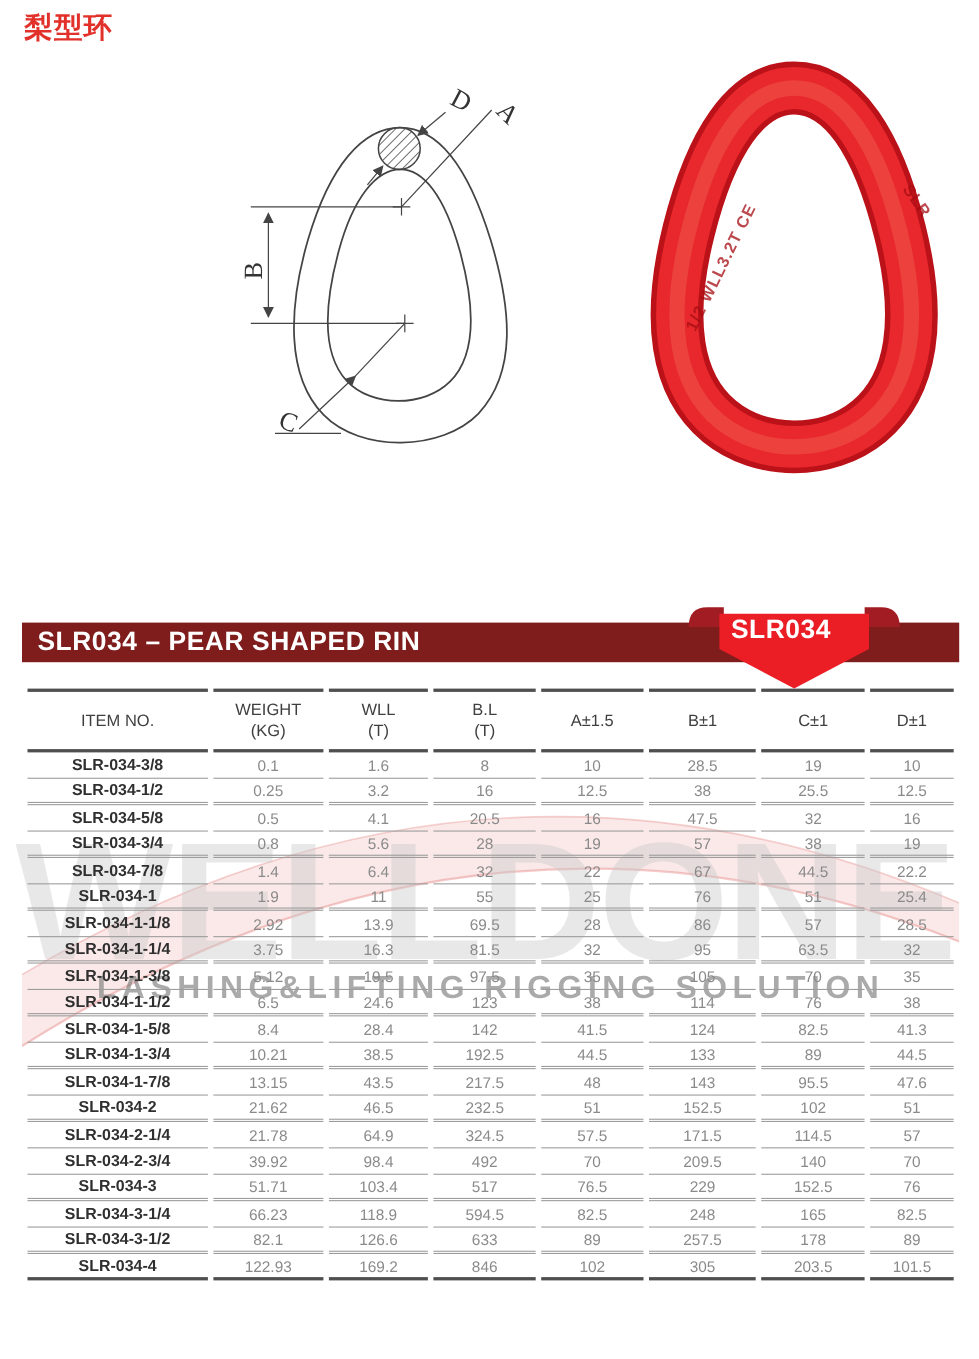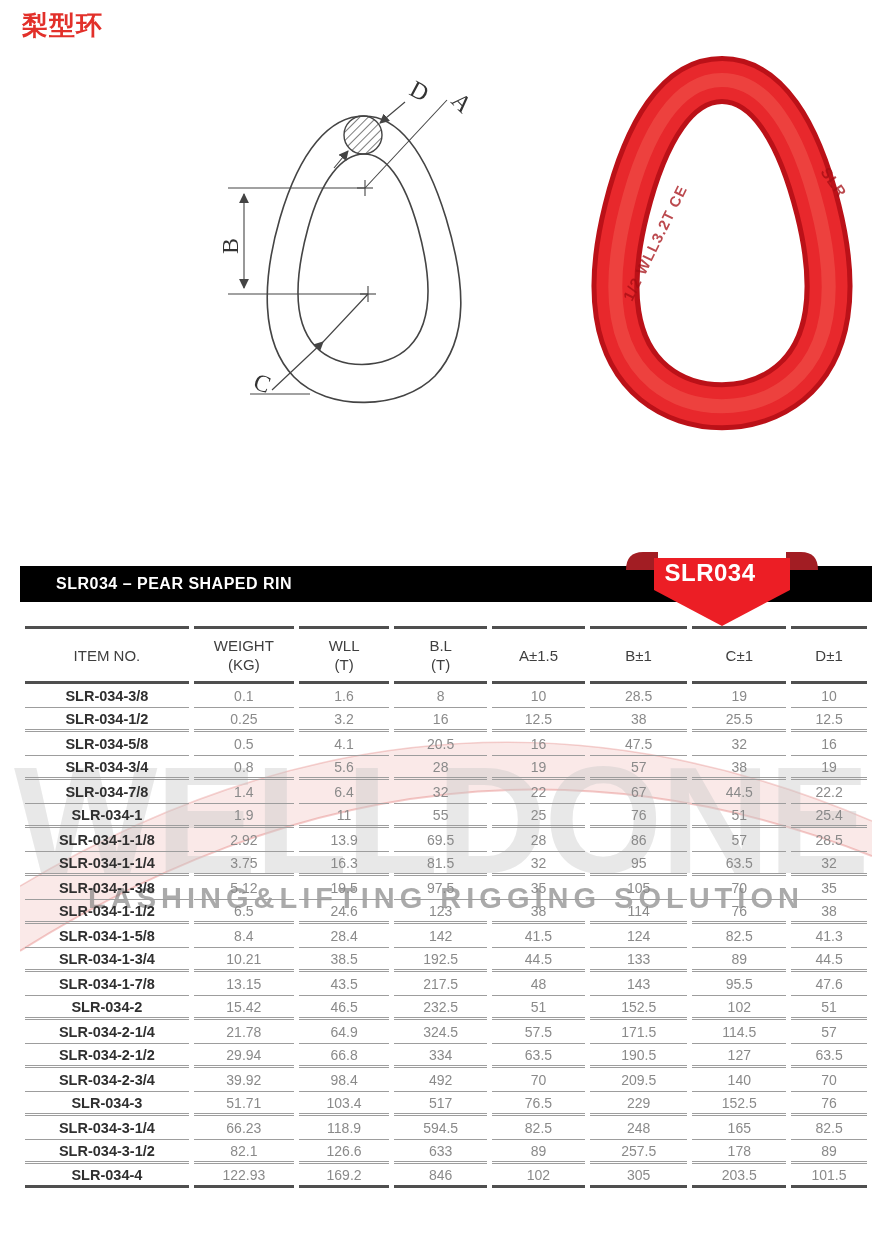--- a/index.html
+++ b/index.html
@@ -15,21 +15,21 @@
   .product-svg { position:absolute; left:572px; top:50px; width:305px; height:388px; }
 
   
   .desc { position:absolute; left:22px; top:446px; width:560px; }
   .desc p { font-size:19px; color:#4d4d4d; line-height:29px; }
   .desc p.zh { font-size:17.5px; }
   .desc .mark-values { color:#d9534f; margin-left:14px; letter-spacing:1px; }
 
   
   .section-header { position:absolute; left:20px; top:566px; width:852px; height:59px; z-index:1; }
-  .band-top { height:36px; background:#000000; color:#fff; font-size:16px; font-weight:bold; line-height:36px; padding-left:36px; letter-spacing:.5px; }
+  .band-top { height:36px; background:#7f1d1d; color:#fff; font-size:24px; font-weight:bold; line-height:36px; padding-left:14px; letter-spacing:.5px; }
   .band-bottom { height:23px; background:#9ba4ab; color:#fff; font-size:15px; font-weight:bold; line-height:21px; padding-left:22px; }
 
   .ribbon-svg { position:absolute; left:612px; top:540px; width:220px; height:96px; z-index:3; }
   .ribbon-label { position:absolute; left:655px; top:560px; width:110px; height:26px; line-height:26px; text-align:center; color:#fff; font-size:24px; font-weight:bold; z-index:4; letter-spacing:.5px; }
 
   
   .table-wrap { position:absolute; left:20px; top:626px; width:852px; z-index:1; }
   .wm-swoosh { position:absolute; left:0; top:45px; width:852px; height:300px; z-index:0; pointer-events:none; }
   .wm-word { position:absolute; left:-6px; top:118px; width:864px; z-index:0; font-size:152px; font-weight:bold; line-height:1; color:#c9c9c9; opacity:.42; letter-spacing:-2px; white-space:nowrap; pointer-events:none; }
   .wm-sub { position:absolute; left:0; top:256px; width:852px; z-index:0; font-size:29px; font-weight:bold; letter-spacing:5px; color:#737373; opacity:.6; text-align:center; white-space:nowrap; pointer-events:none; }
@@ -268,47 +268,37 @@
             <td>13.15</td>
             <td>43.5</td>
             <td>217.5</td>
             <td>48</td>
             <td>143</td>
             <td>95.5</td>
             <td>47.6</td>
           </tr>
           <tr class="dbl">
             <td>SLR-034-2</td>
-            <td>15.42</td>
+            <td>21.62</td>
             <td>46.5</td>
             <td>232.5</td>
             <td>51</td>
             <td>152.5</td>
             <td>102</td>
             <td>51</td>
           </tr>
           <tr>
             <td>SLR-034-2-1/4</td>
             <td>21.78</td>
             <td>64.9</td>
             <td>324.5</td>
             <td>57.5</td>
             <td>171.5</td>
             <td>114.5</td>
             <td>57</td>
-          </tr>
-          <tr class="dbl">
-            <td>SLR-034-2-1/2</td>
-            <td>29.94</td>
-            <td>66.8</td>
-            <td>334</td>
-            <td>63.5</td>
-            <td>190.5</td>
-            <td>127</td>
-            <td>63.5</td>
           </tr>
           <tr>
             <td>SLR-034-2-3/4</td>
             <td>39.92</td>
             <td>98.4</td>
             <td>492</td>
             <td>70</td>
             <td>209.5</td>
             <td>140</td>
             <td>70</td>

